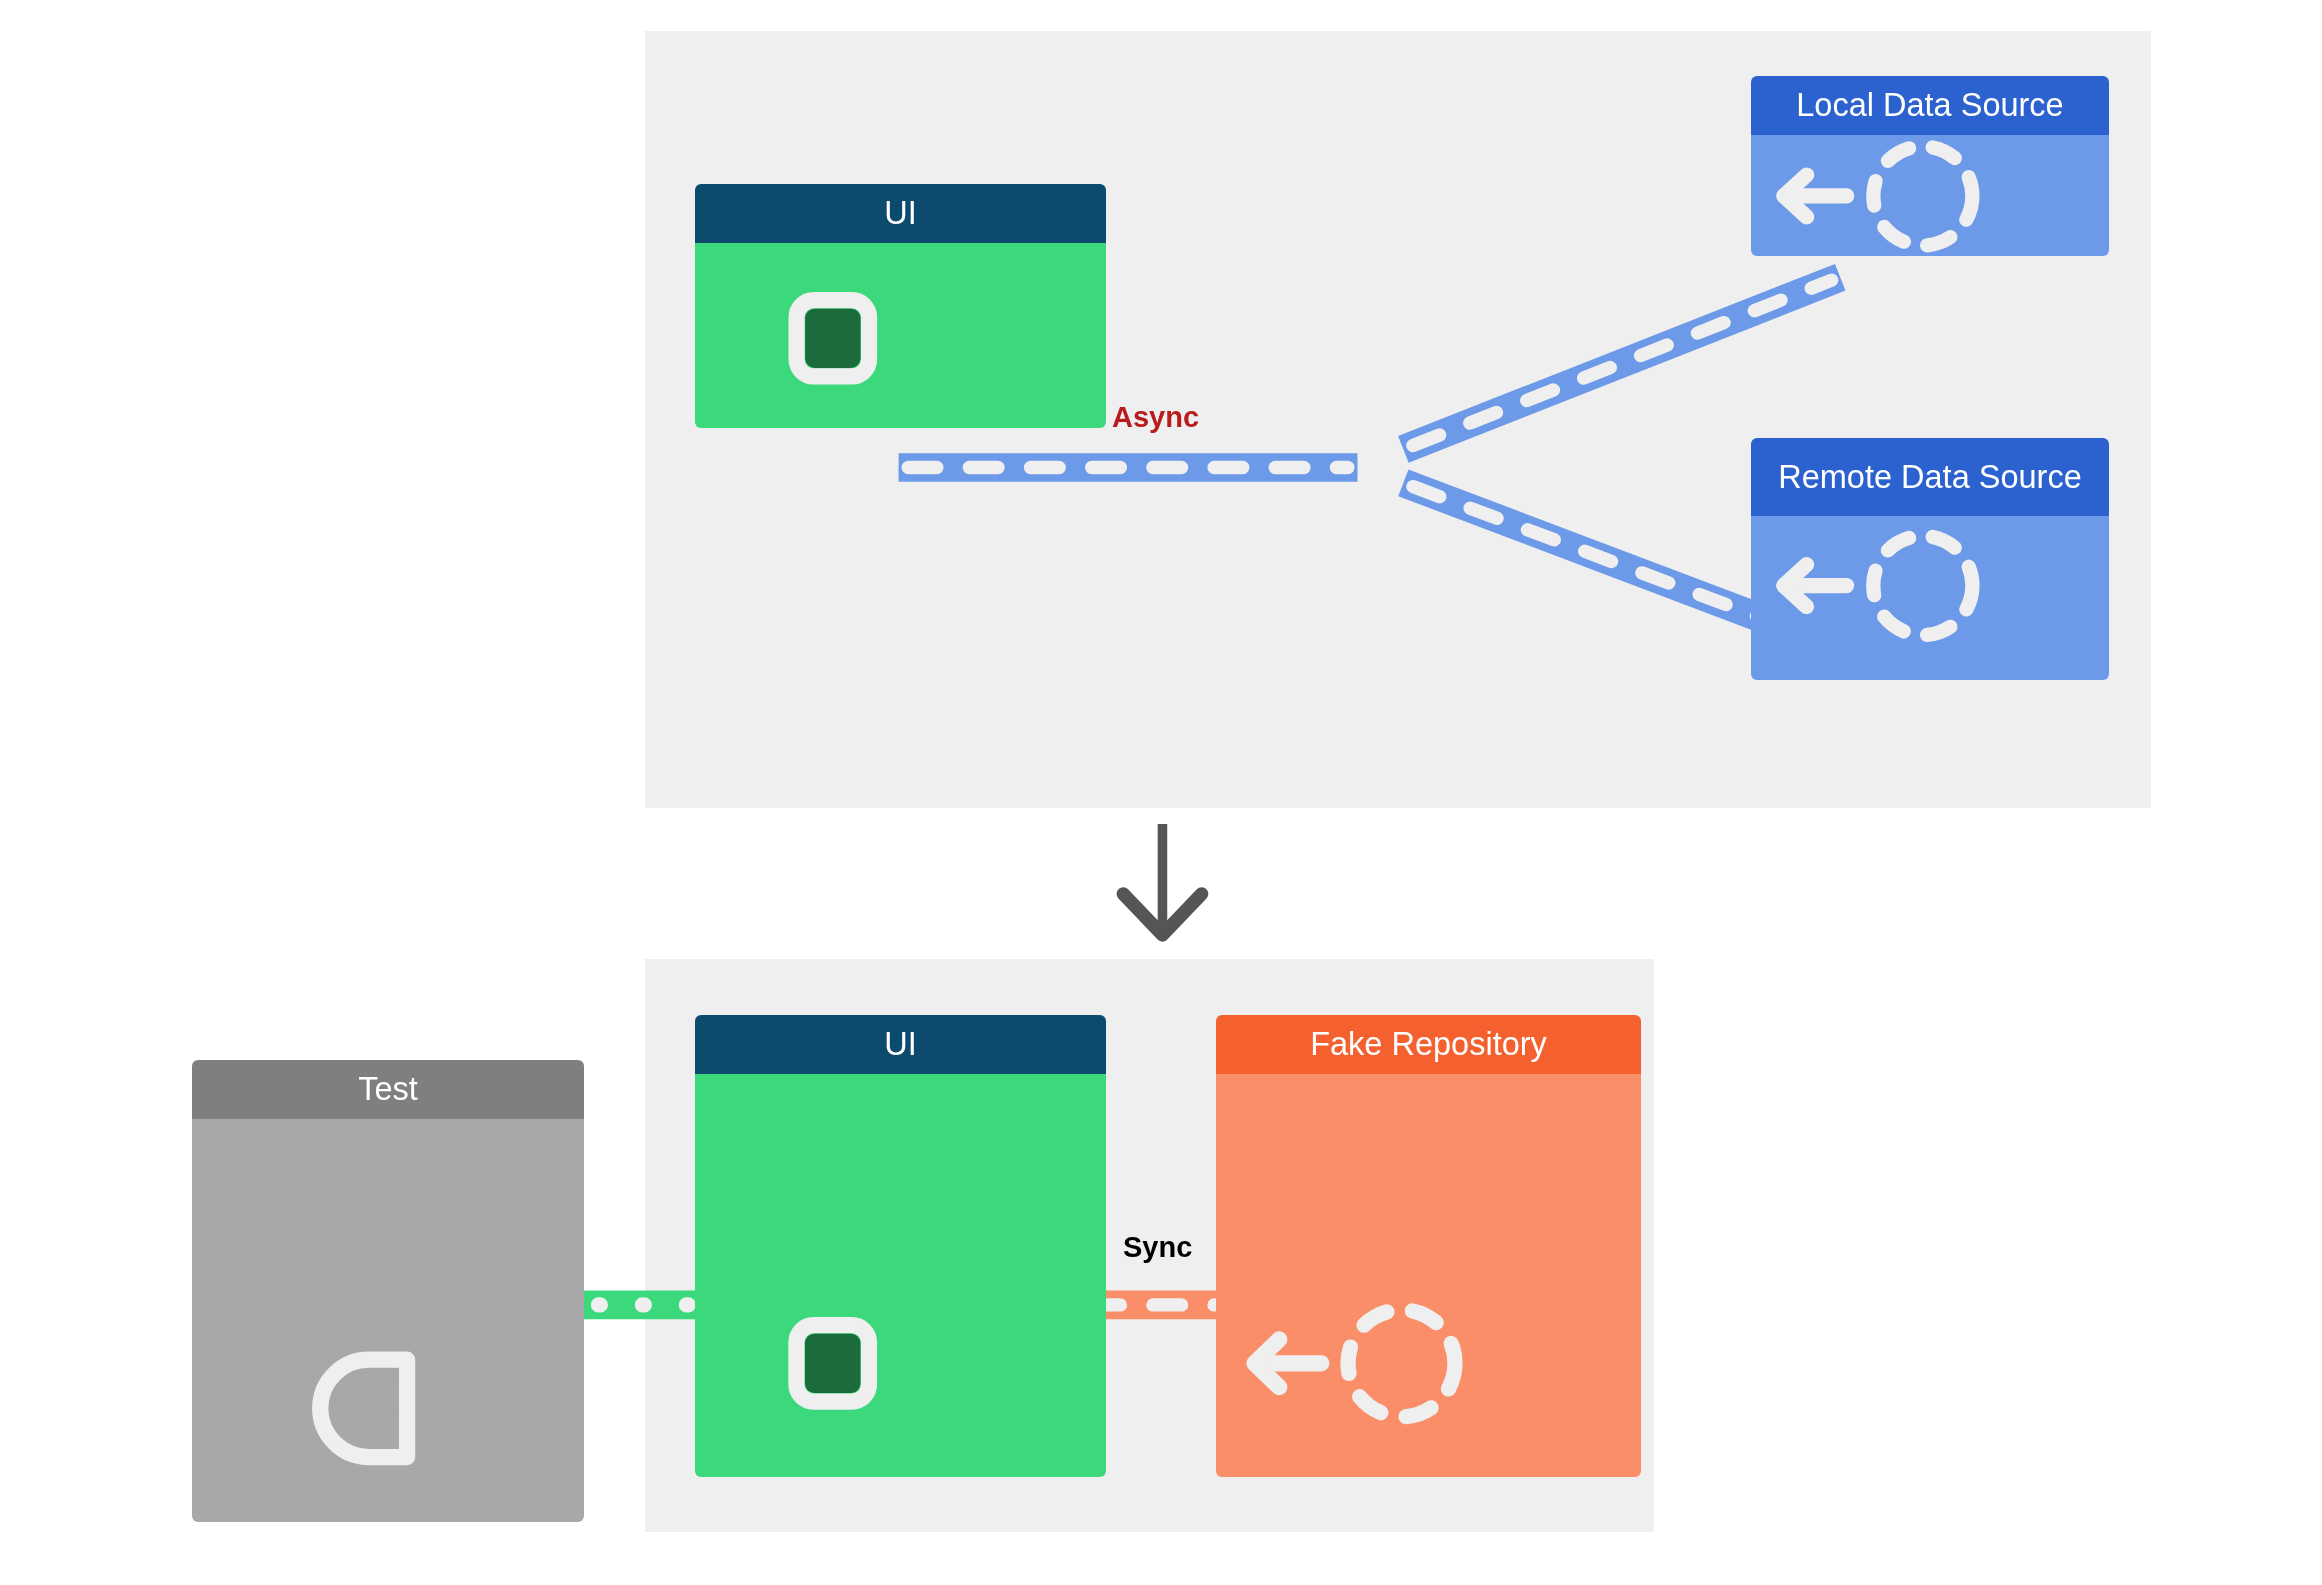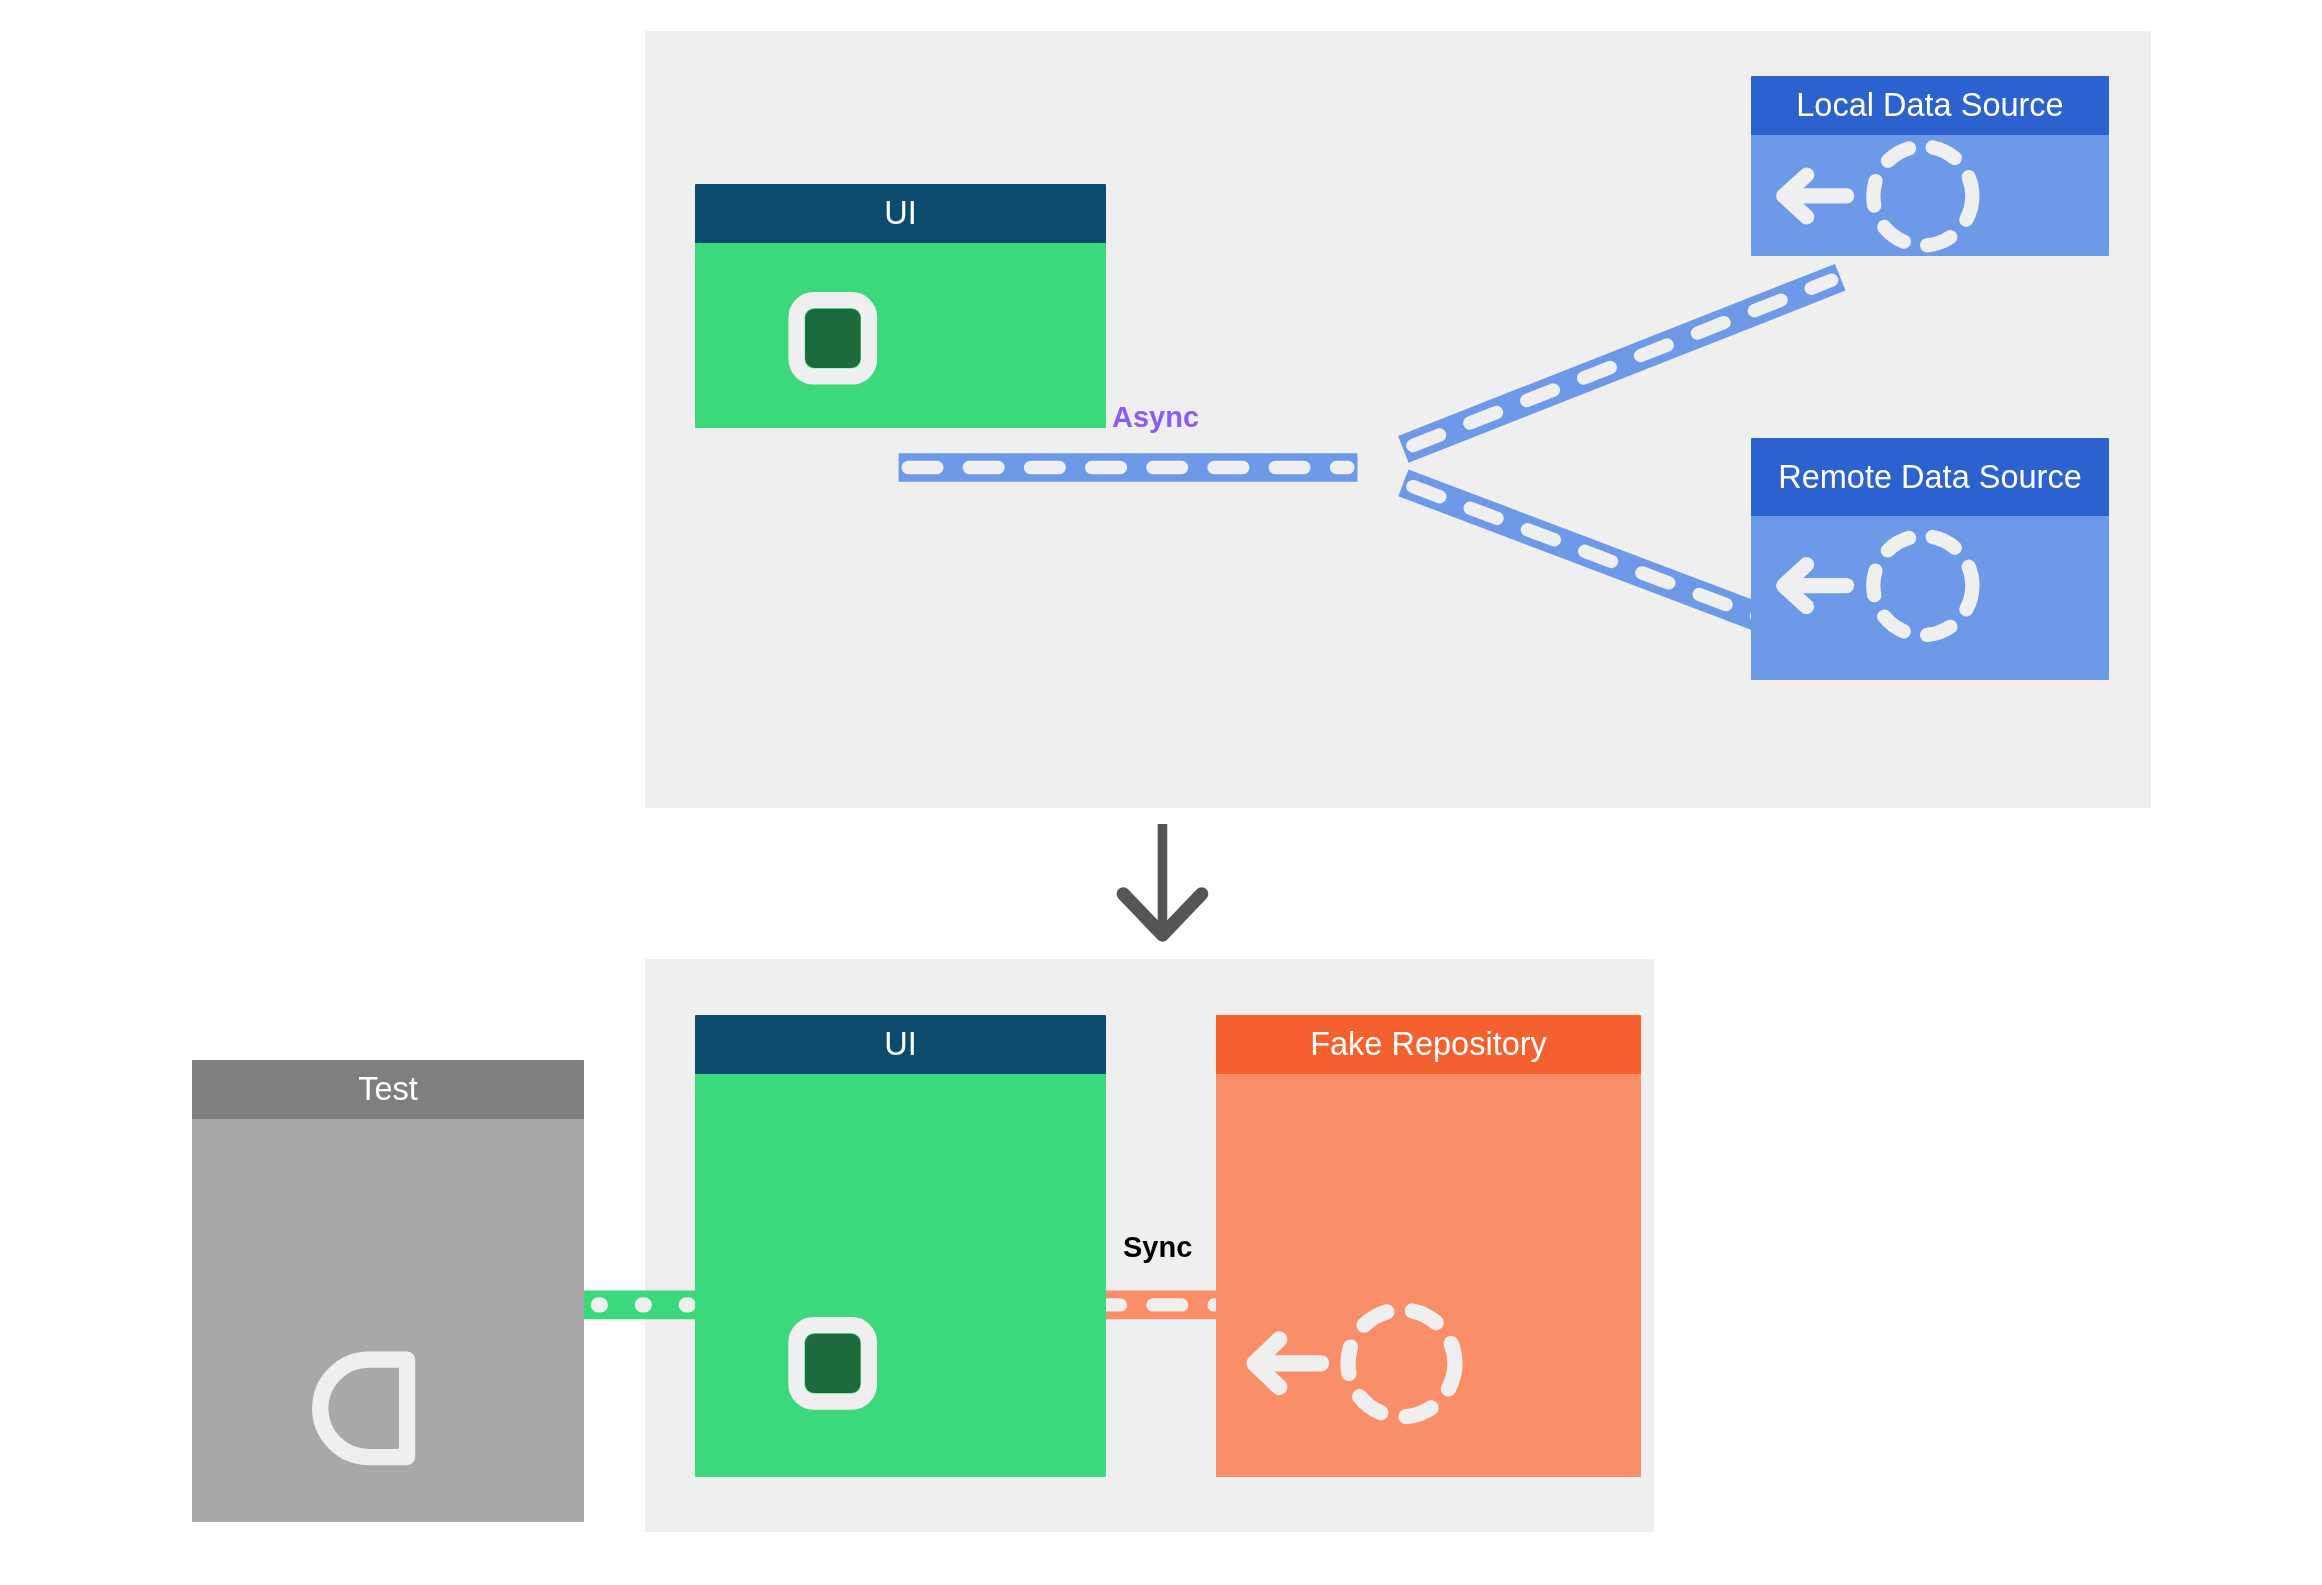--- a/index.html
+++ b/index.html
@@ -20,21 +20,21 @@
   .panel {
     position: absolute;
     background: #efefef;
   }
   #panel-top    { left: 645px;  top: 31px;   width: 1506px; height: 777px; }
   #panel-bottom { left: 645px;  top: 959px; width: 1009px; height: 573px; }
 
   
   .card {
     position: absolute;
-    border-radius: 1px;
+    border-radius: 6px;
     overflow: hidden;
     display: flex;
     flex-direction: column;
   }
   .card-header {
     flex: 0 0 auto;
     display: flex;
     align-items: center;
     justify-content: center;
     color: #ffffff;
@@ -88,21 +88,21 @@
     pointer-events: none;
   }
 
   
   .edge-label {
     position: absolute;
     font-size: 29px;
     font-weight: bold;
     white-space: nowrap;
   }
-  #label-async { left: 1112px; top: 401px;  color: #8b5cf6; }
+  #label-async { left: 1112px; top: 401px;  color: #b91c1c; }
   #label-sync  { left: 1123px; top: 1231px; color: #000000; }
 </style>
 </head>
 <body>
 
 <div id="stage">
 
   <div class="panel" id="panel-top"></div>
   <div class="panel" id="panel-bottom"></div>
 

